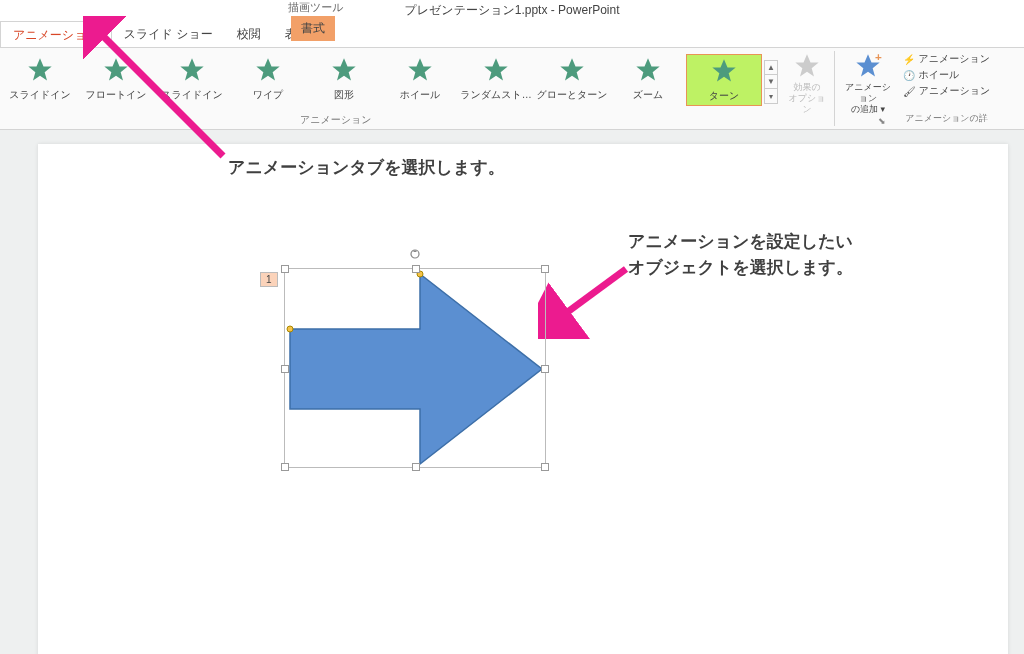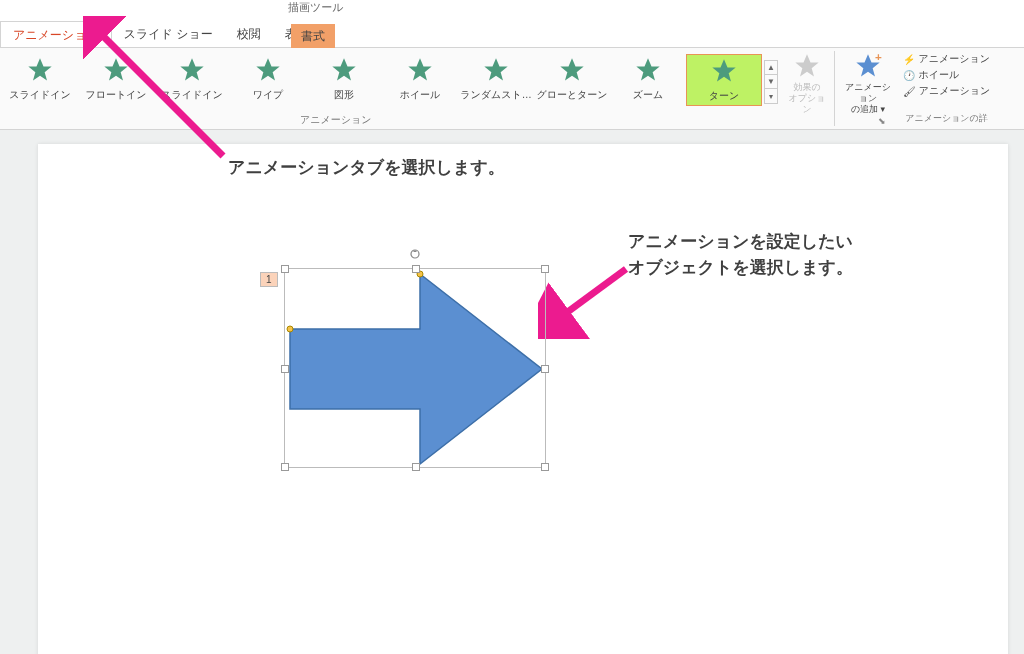--- a/index.html
+++ b/index.html
@@ -30,21 +30,21 @@
     .drawing-tools {
       position: absolute;
       left: 288px;
       top: 0px;
       font-size: 11px;
       color: #666;
     }
     .drawing-tools-tab {
       position: absolute;
       left: 291px;
-      top: 24px;
+      top: 16px;
       background: #F2A068;
       padding: 4px 10px 4px 10px;
       color: #444;
       font-size: 12px;
     }
     .tabs {
       display: flex;
       height: 26px;
       align-items: center;
       border-bottom: 1px solid #d4d4d4;
@@ -233,20 +233,21 @@
       padding: 1px 5px;
       font-size: 10px;
       color: #444;
     }
   </style>
 </head>
 <body>
 
 <div class="title-bar">
   <span class="drawing-tools">描画ツール</span>
+  <span class="title-center">プレゼンテーション1.pptx - PowerPoint</span>
 </div>
 
 <div class="tabs">
   <div class="tab active">アニメーション</div>
   <div class="tab">スライド ショー</div>
   <div class="tab">校閲</div>
   <div class="tab">表示</div>
   <div class="drawing-tools-tab">書式</div>
 </div>
 

